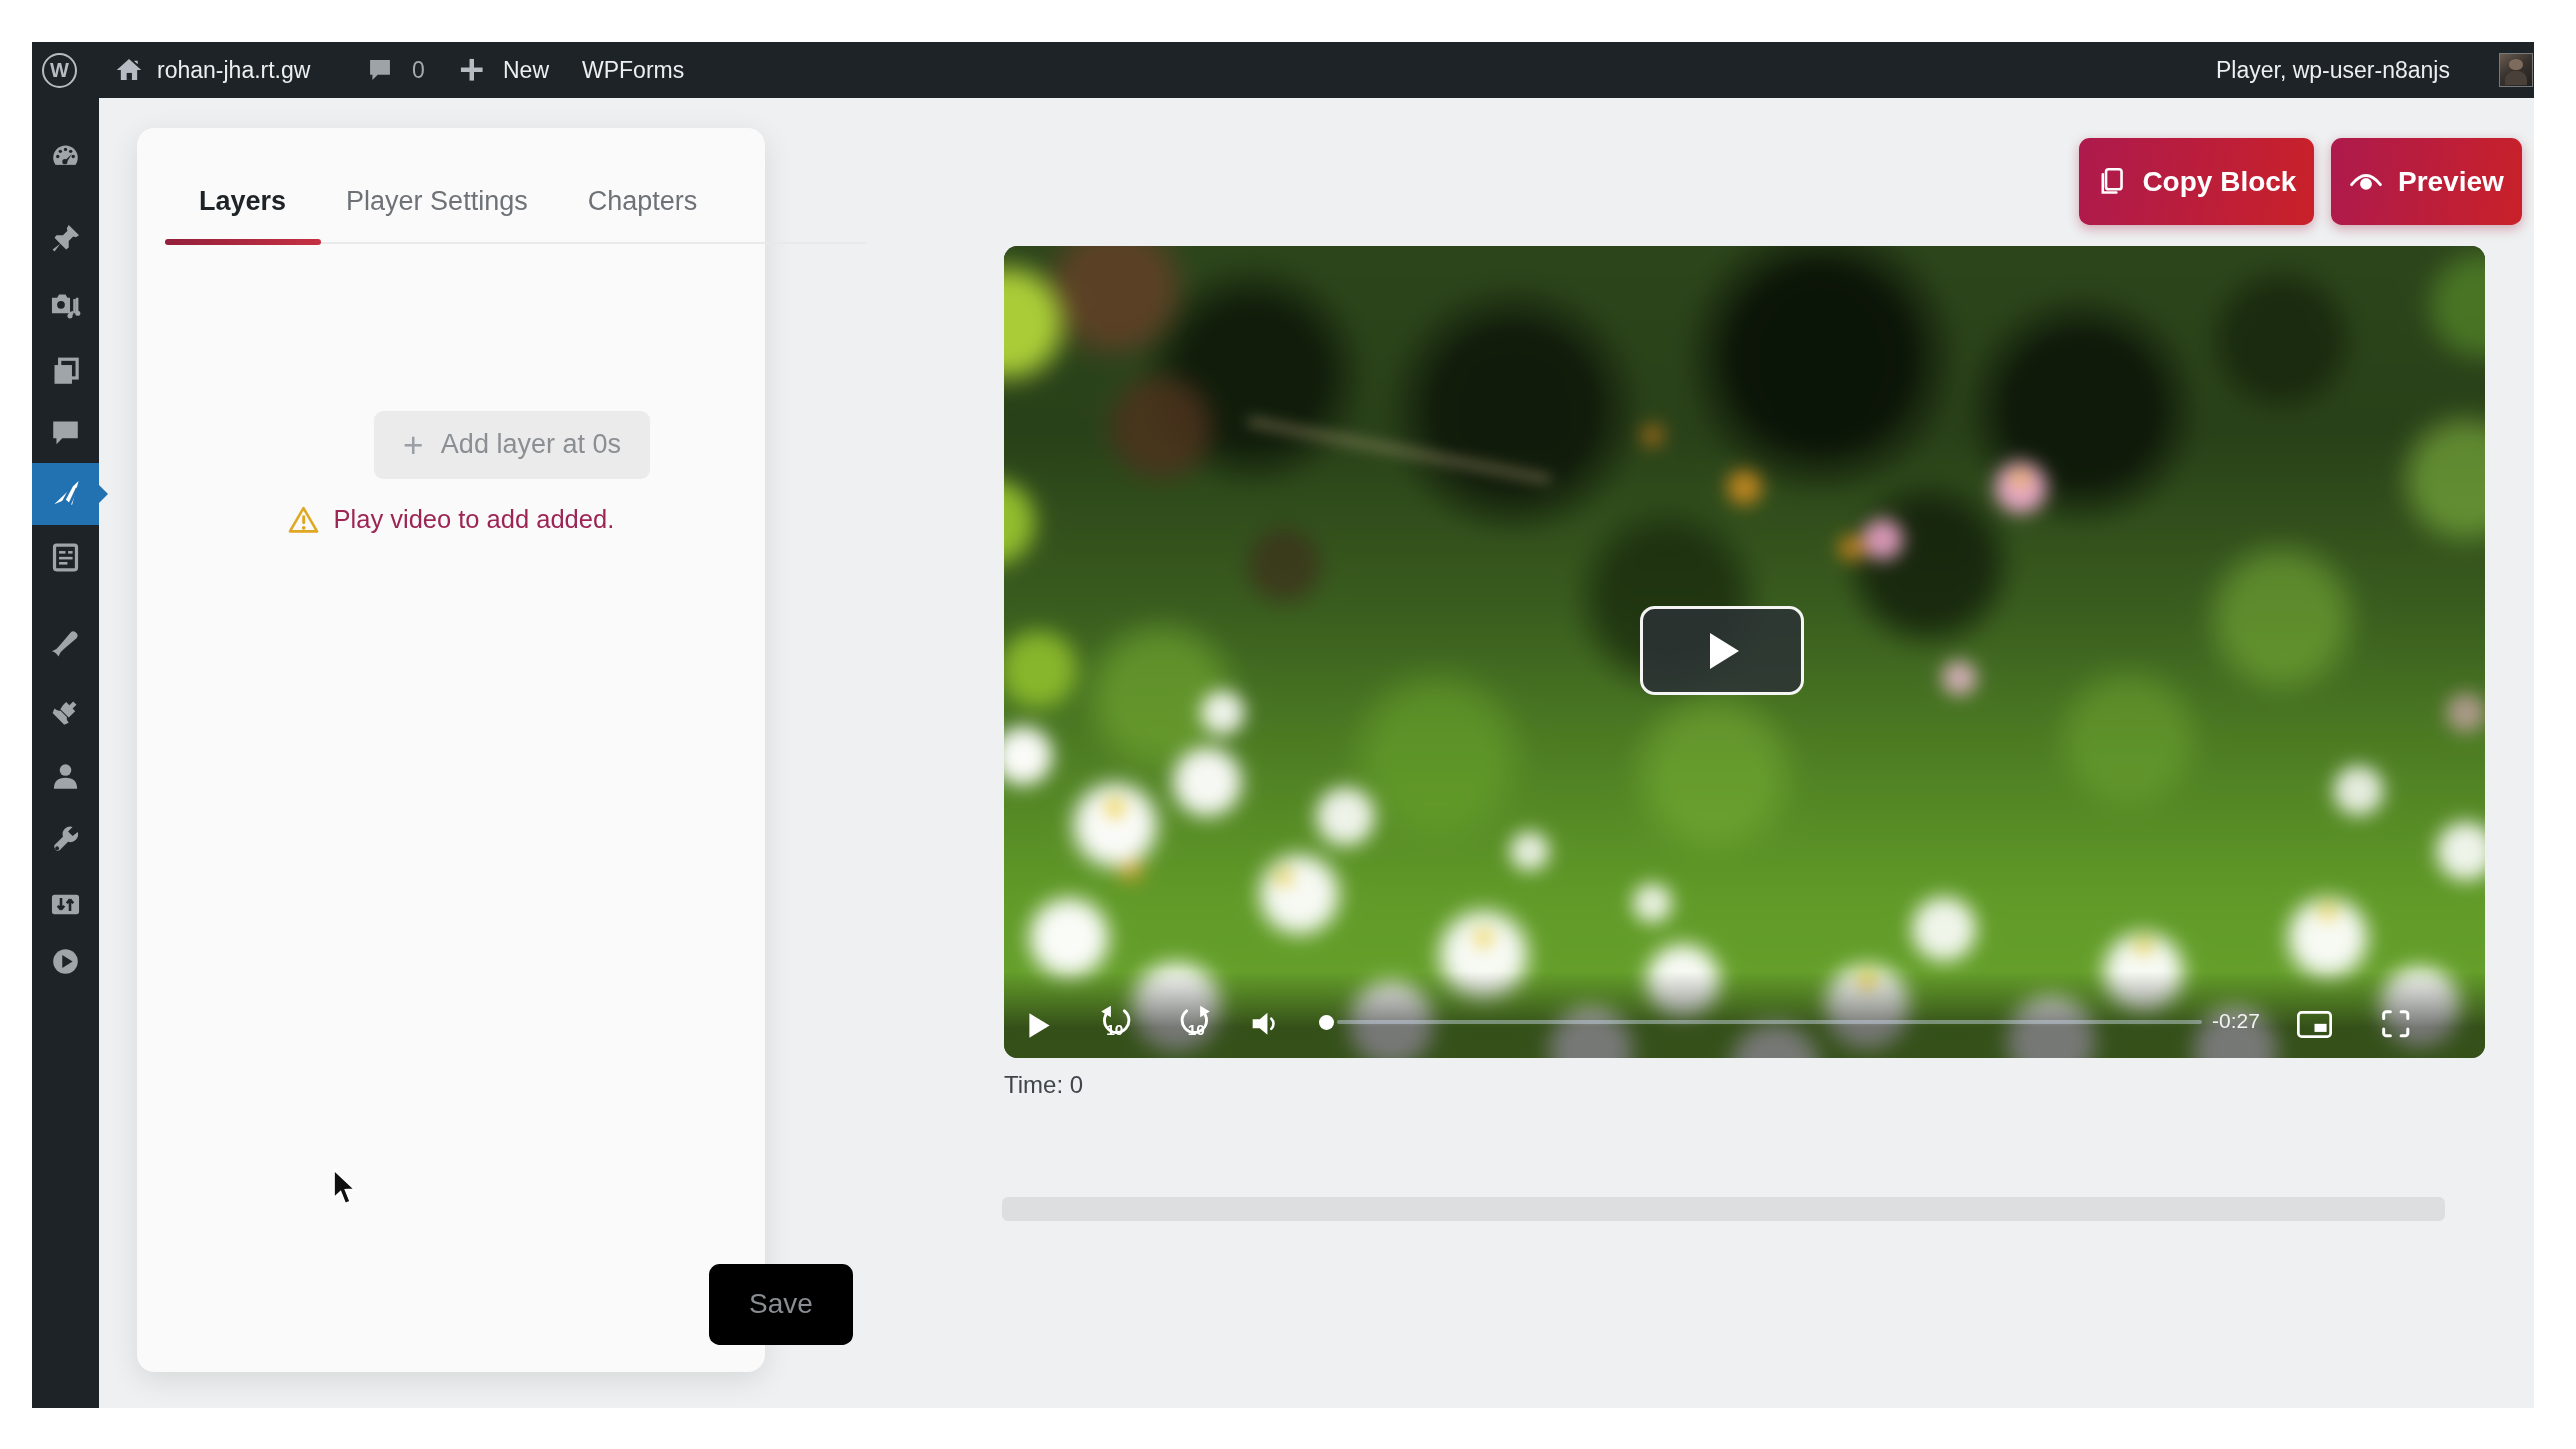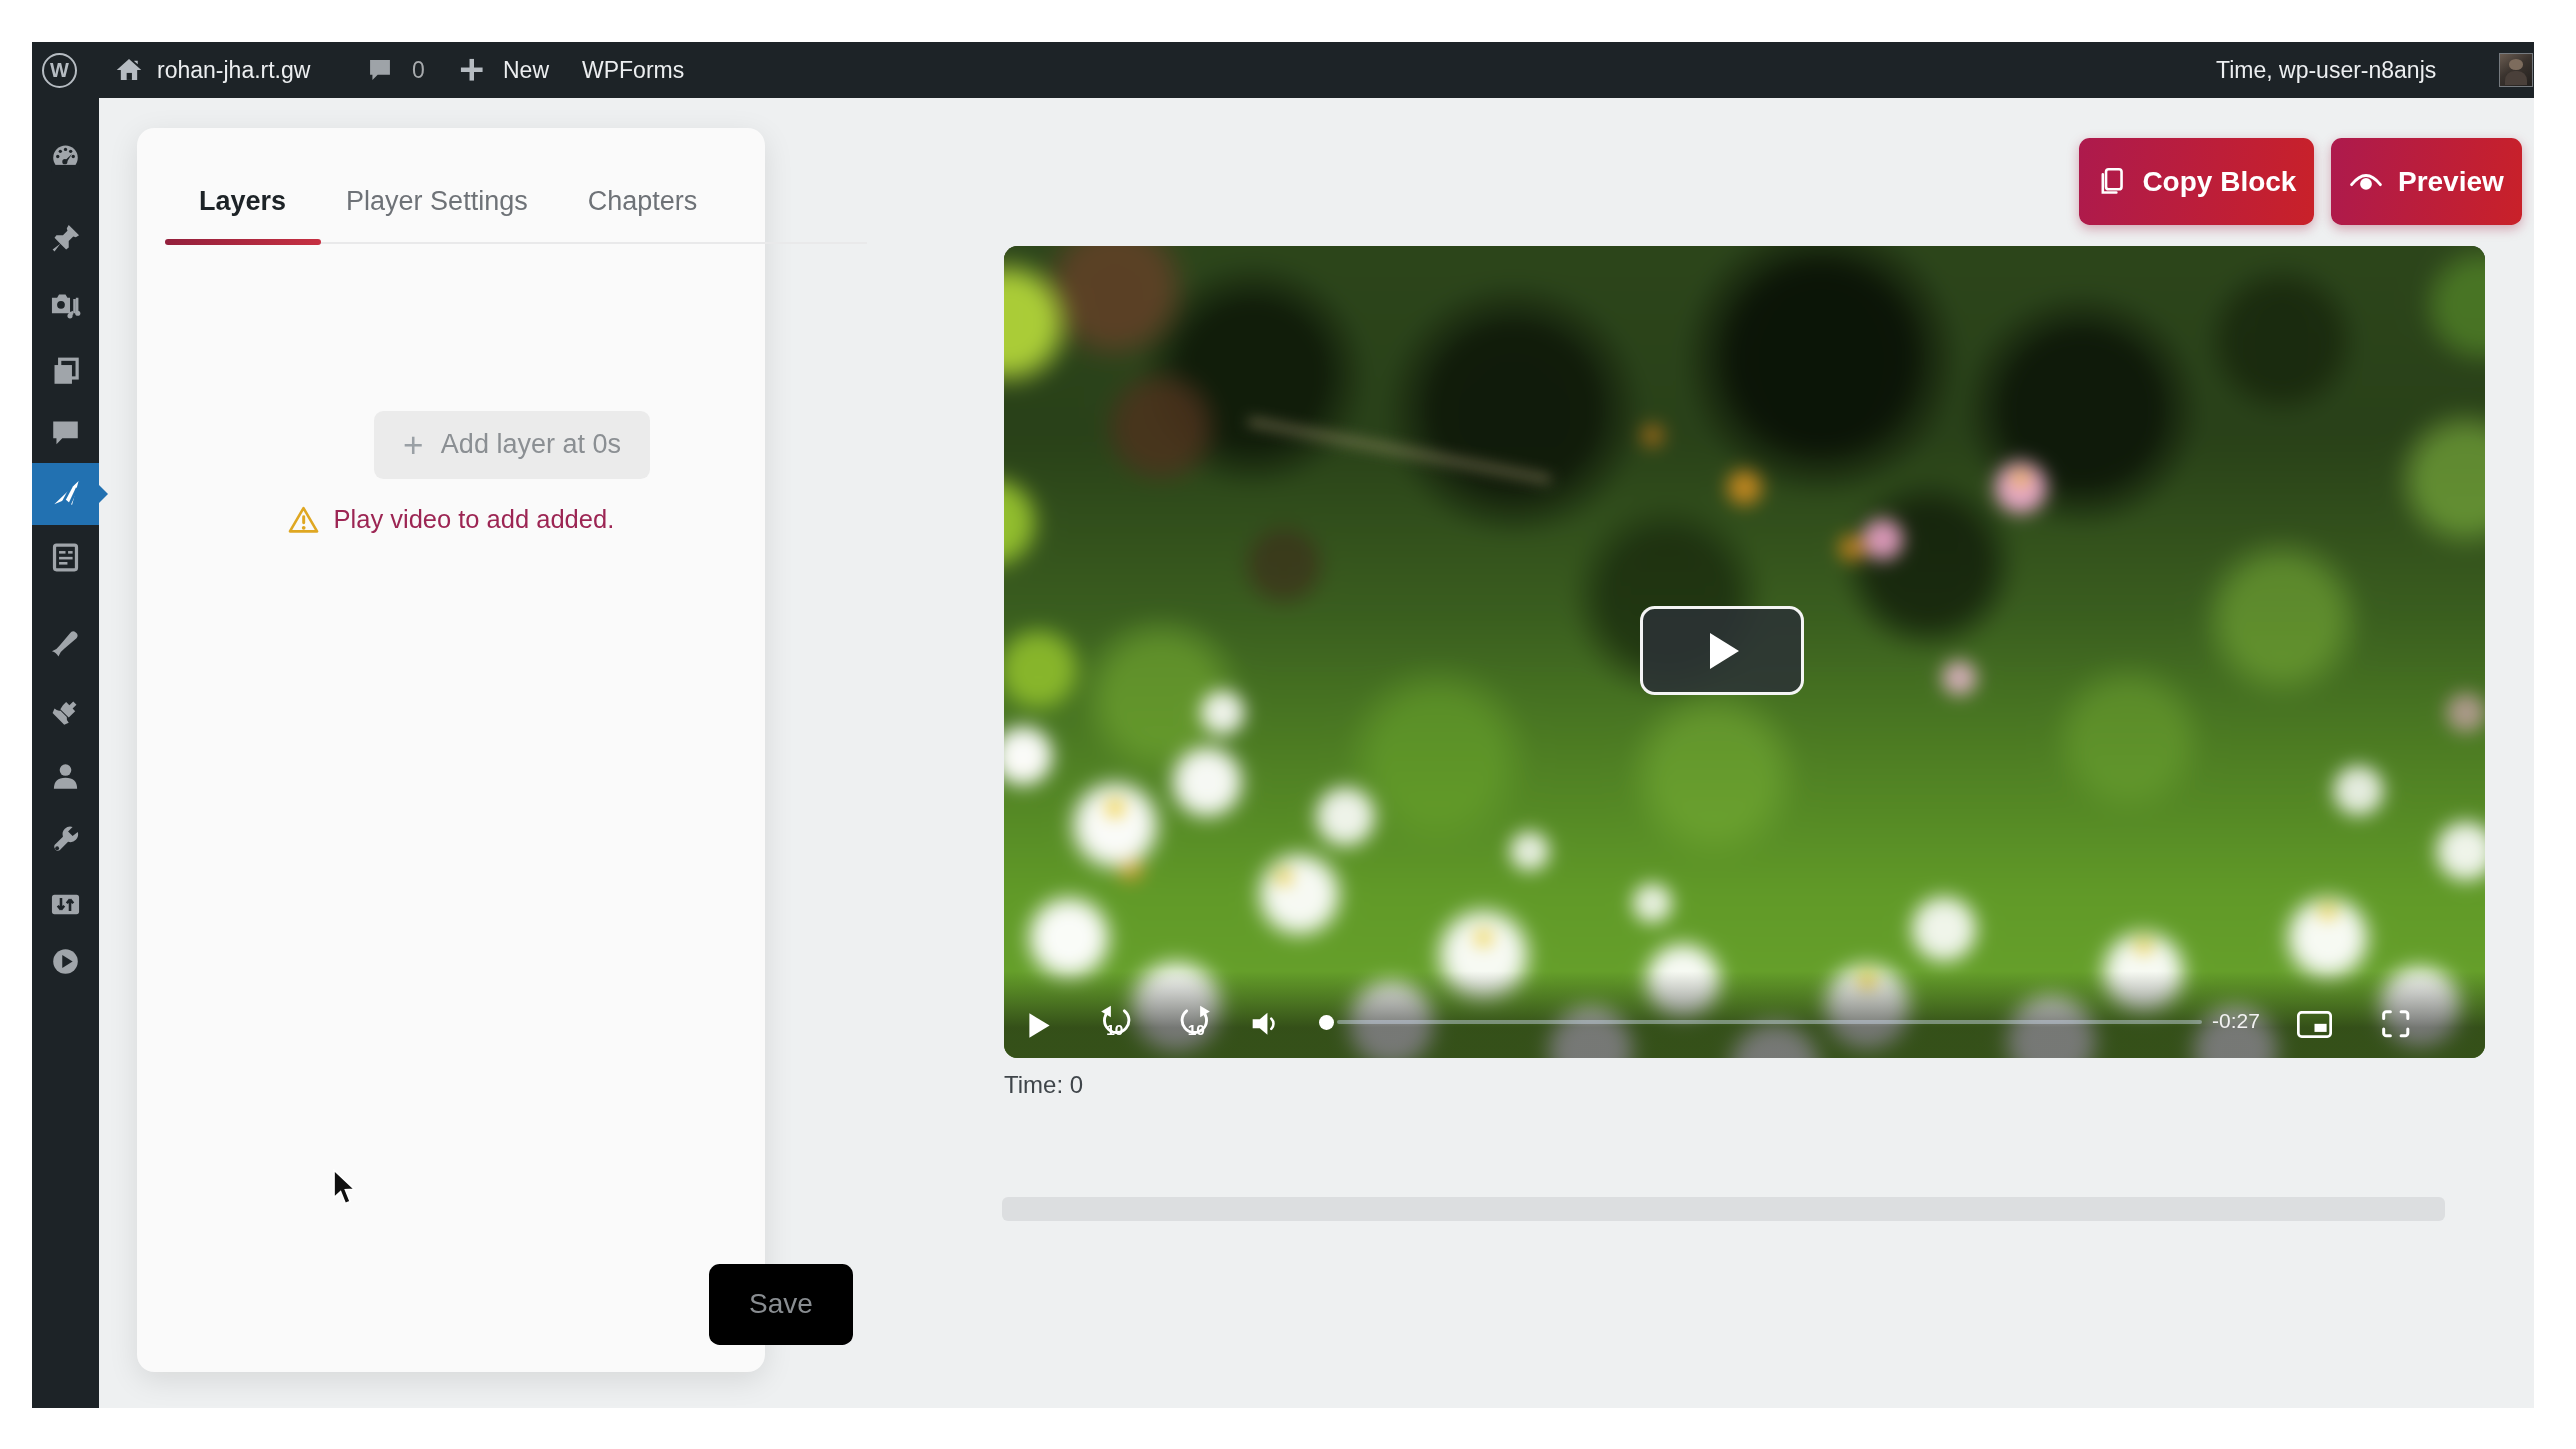--- a/index.html
+++ b/index.html
@@ -161,21 +161,21 @@
     <div class="ab" style="left:427px">
       <svg width="25.5" height="25.5" viewBox="0 0 40 40">
           <g stroke="#b6bcc2" stroke-width="7">
             <line x1="20" y1="3" x2="20" y2="37"></line>
             <line x1="3" y1="20" x2="37" y2="20"></line>
           </g>
         </svg>
     </div>
     <div class="ab" style="left:471px">New</div>
     <div class="ab" style="left:550px">WPForms</div>
-    <div class="ab" style="left:2184px">Time, wp-user-n8anjs</div>
+    <div class="ab" style="left:2184px">Player, wp-user-n8anjs</div>
     <div class="ab" style="left:2467px">
         <span class="avatar"></span>
       </div>
   </div>
 
   <div class="sidemenu">
     <div class="sb" style="top:34px">
       <svg viewBox="0 0 48 48">
           <circle cx="24" cy="26" r="19" fill="#a0a5aa"></circle>
           <g fill="#1d2327">

